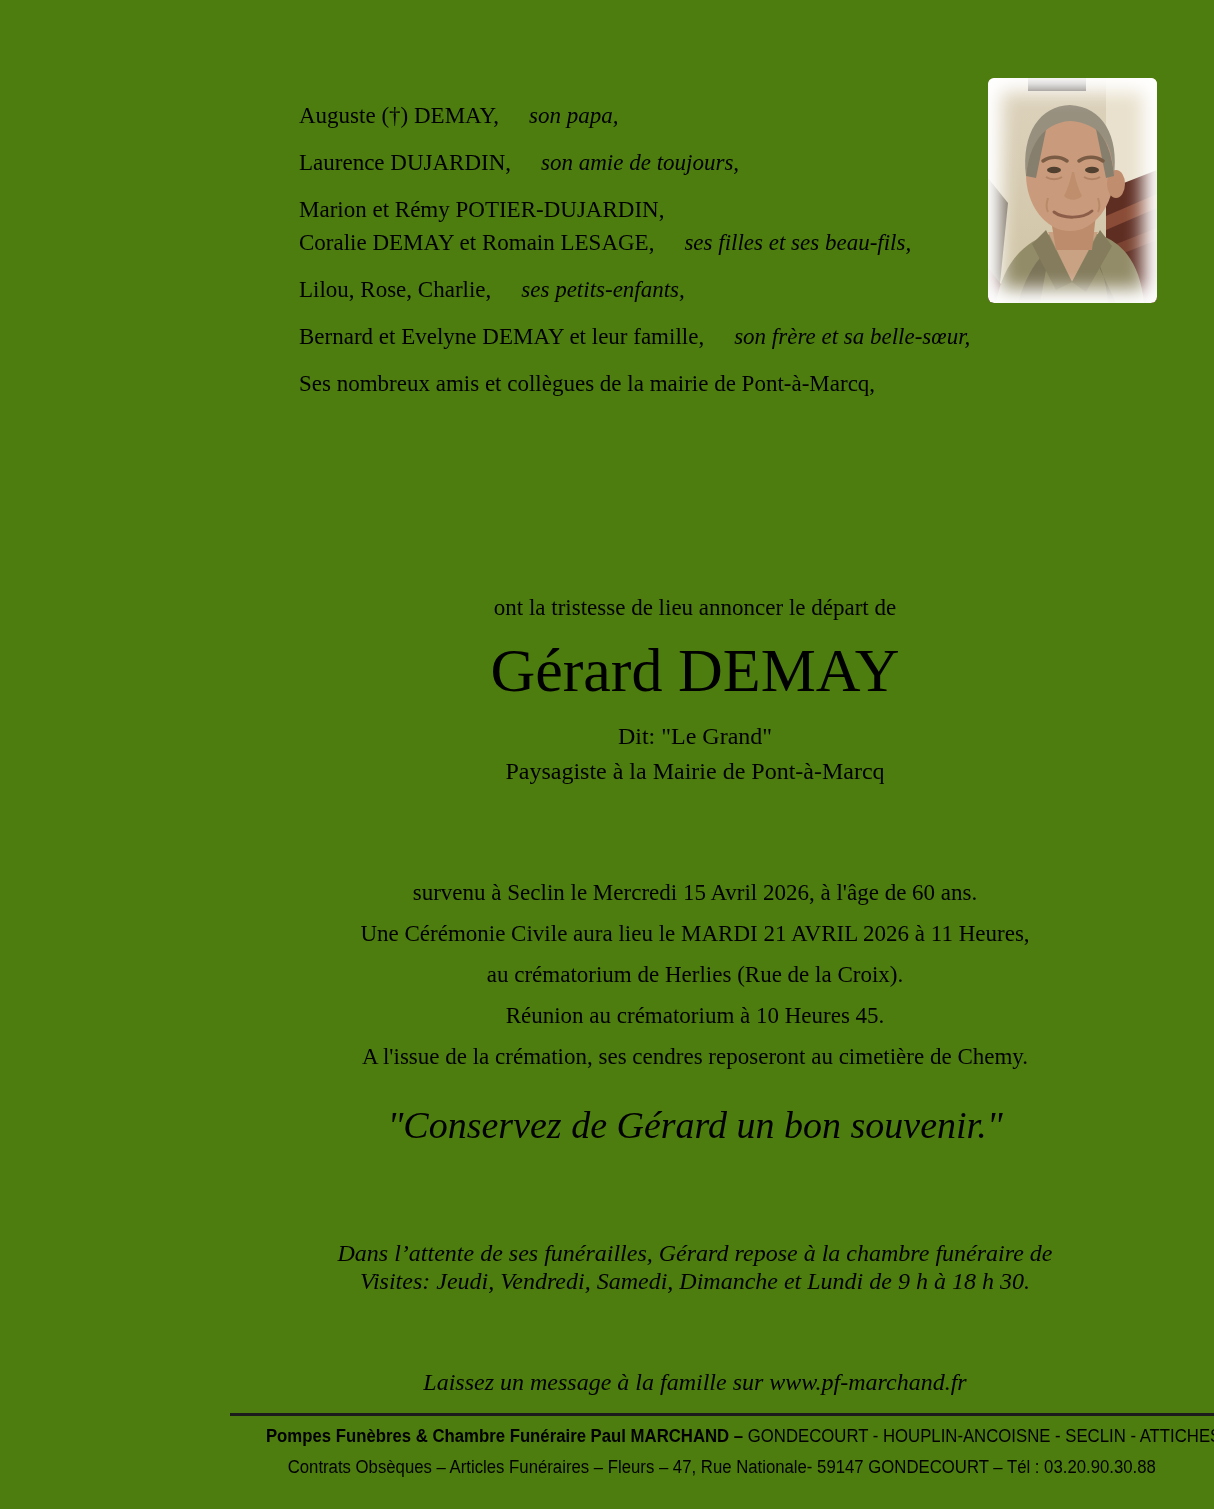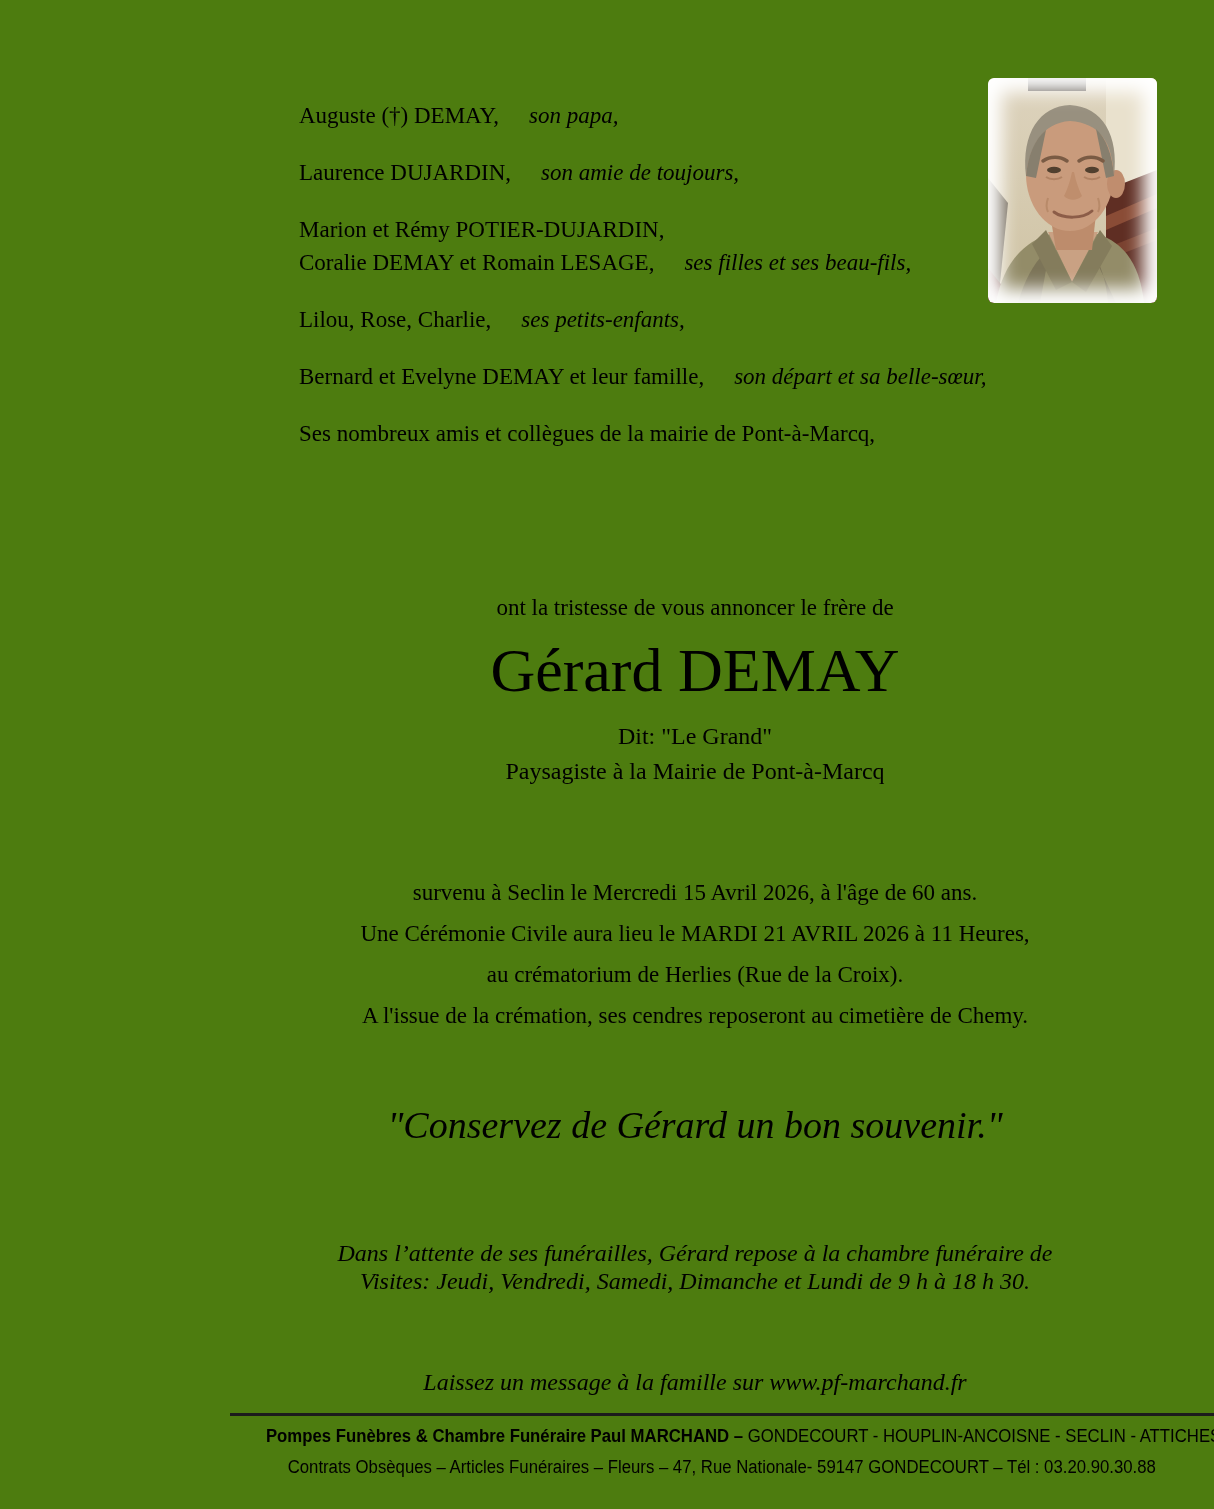--- a/index.html
+++ b/index.html
@@ -14,21 +14,21 @@
   }
 
   
   .family {
     position: absolute;
     left: 299px;
     top: 99px;
     font-size: 23px;
   }
   .family .fline { line-height: 33px; white-space: nowrap; }
-  .family .fline.gap { margin-top: 24px; }
+  .family .fline.gap { margin-top: 14px; }
   .relation { font-style: italic; margin-left: 30px; }
   .relation:empty { margin-left: 0; }
 
   
   .photo {
     position: absolute;
     left: 988px;
     top: 78px;
     width: 169px;
     height: 225px;
@@ -96,21 +96,21 @@
     <div class="fline gap">
       <span>Marion et Rémy POTIER-DUJARDIN,</span><span class="relation"></span>
     </div>
     <div class="fline">
       <span>Coralie DEMAY et Romain LESAGE,</span><span class="relation">ses filles et ses beau-fils,</span>
     </div>
     <div class="fline gap">
       <span>Lilou, Rose, Charlie,</span><span class="relation">ses petits-enfants,</span>
     </div>
     <div class="fline gap">
-      <span>Bernard  et Evelyne DEMAY et leur famille,</span><span class="relation">son départ et sa belle-sœur,</span>
+      <span>Bernard  et Evelyne DEMAY et leur famille,</span><span class="relation">son frère et sa belle-sœur,</span>
     </div>
     <div class="fline gap">
       <span>Ses nombreux amis et collègues de la mairie de Pont-à-Marcq,</span><span class="relation"></span>
     </div>
   </div>
 
   <div class="photo">
     <svg viewBox="0 0 169 225" preserveAspectRatio="none">
       <defs>
         <linearGradient id="bg" x1="0" y1="0" x2="0" y2="1">
@@ -155,31 +155,32 @@
 
       <path d="M84 94 C82 104 79 112 76 118 C81 123 89 123 94 118 C91 112 88 104 86 94 Z" fill="#bf8e6d"></path>
 
       <path d="M66 134 C75 141 95 141 104 133" stroke="#8c5d48" stroke-width="3" fill="none" stroke-linecap="round"></path>
       <path d="M60 120 C58 126 58 130 60 134" stroke="#b88a69" stroke-width="2" fill="none"></path>
       <path d="M110 120 C112 126 112 130 110 134" stroke="#b88a69" stroke-width="2" fill="none"></path>
     </svg>
     <div class="fade"></div>
   </div>
 
-  <div class="centered intro">ont la tristesse de vous annoncer le frère de</div>
+  <div class="centered intro">ont la tristesse de lieu annoncer le départ de</div>
   <div class="centered deceased">Gérard DEMAY</div>
   <div class="centered subtitle">
     <div>Dit: "Le Grand"</div>
     <div>Paysagiste à la Mairie de Pont-à-Marcq</div>
   </div>
 
   <div class="centered details">
     <div>survenu à Seclin le Mercredi 15 Avril 2026, à l'âge de 60 ans.</div>
     <div>Une Cérémonie Civile aura lieu le MARDI 21 AVRIL 2026 à 11 Heures,</div>
     <div>au crématorium de Herlies (Rue de la Croix).</div>
+    <div>Réunion au crématorium à 10 Heures 45.</div>
     <div>A l'issue de la crémation, ses cendres reposeront au cimetière de Chemy.</div>
   </div>
 
   <div class="centered quote">"Conservez de Gérard un bon souvenir."</div>
 
   <div class="centered repose">
     <div>Dans l’attente de ses funérailles, Gérard repose à la chambre funéraire de</div>
     <div>Visites: Jeudi, Vendredi, Samedi, Dimanche et Lundi de 9 h à 18 h 30.</div>
   </div>
   <div class="centered message">Laissez un message à la famille sur www.pf-marchand.fr</div>

